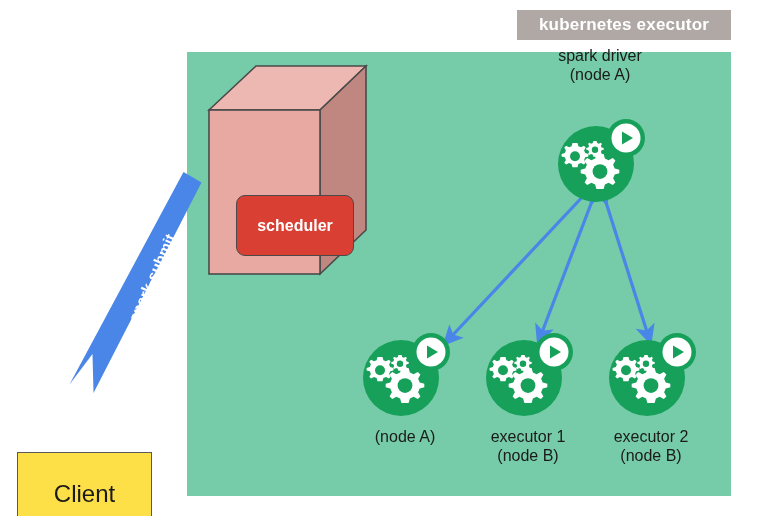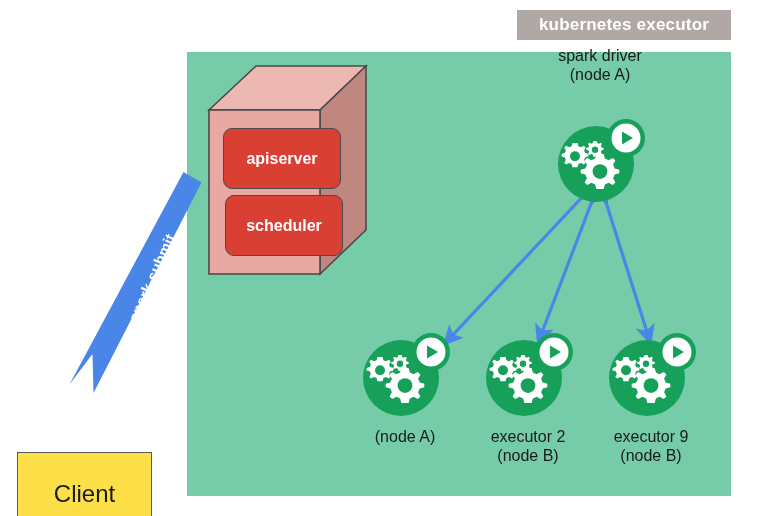--- a/index.html
+++ b/index.html
@@ -93,21 +93,21 @@
     border: 1.4px solid #4a4a4a;
     border-radius: 9px;
     color: #ffffff;
     font-size: 16px;
     font-weight: bold;
     display: flex;
     align-items: center;
     justify-content: center;
   }
   #box-apiserver { left: 25px; top: 66px; width: 116px; height: 59px; }
-  #box-scheduler { left: 27px; top: 133px; width: 116px; height: 59px; }
+  #box-scheduler { left: 38px; top: 133px; width: 116px; height: 59px; }
 
   
   .node { position: absolute; }
   .node-graphic { position: absolute; left: 0; top: 0; }
   .node-label {
     position: absolute;
     text-align: center;
     color: #1a1a1a;
     font-size: 16px;
     line-height: 19px;
@@ -158,23 +158,20 @@
 
 <div id="apiserver-cube">
   <svg class="cube-svg" width="172" height="218" viewBox="0 0 172 218">
 
     <path d="M11,48 L58,4 L168,4 L122,48 Z" fill="#EDB8B1" stroke="#4a4a4a" stroke-width="1.6"></path>
 
     <path d="M122,48 L168,4 L168,168 L122,212 Z" fill="#C08680" stroke="#4a4a4a" stroke-width="1.6"></path>
 
     <rect x="11" y="48" width="111" height="164" fill="#E8A9A2" stroke="#4a4a4a" stroke-width="1.6"></rect>
   </svg>
-  <div id="box-apiserver" class="cube-box">
-    <span>apiserver</span>
-  </div>
   <div id="box-scheduler" class="cube-box">
     <span>scheduler</span>
   </div>
 </div>
 
 <div class="node" id="node-driver">
   <svg class="node-graphic" width="96" height="88" viewBox="0 0 96 88">
     <circle cx="44" cy="48" r="38" fill="#17A05A"></circle>
     <circle cx="74" cy="22" r="19" fill="#17A05A"></circle>
 
@@ -240,44 +237,44 @@
     </g>
     <g fill="#ffffff">
       <path d="M43,25 l1.6,0 l0.6,2.1 l1.7,0.7 l1.9,-1 l1.1,1.1 l-1,1.9 l0.7,1.7 l2.1,0.6 l0,1.6 l-2.1,0.6 l-0.7,1.7 l1,1.9 l-1.1,1.1 l-1.9,-1 l-1.7,0.7 l-0.6,2.1 l-1.6,0 l-1.6,0 l-0.6,-2.1 l-1.7,-0.7 l-1.9,1 l-1.1,-1.1 l1,-1.9 l-0.7,-1.7 l-2.1,-0.6 l0,-1.6 l2.1,-0.6 l0.7,-1.7 l-1,-1.9 l1.1,-1.1 l1.9,1 l1.7,-0.7 l0.6,-2.1 z"></path>
       <circle cx="43" cy="33.8" r="3.2" fill="#17A05A"></circle>
     </g>
     <circle cx="74" cy="22" r="14.5" fill="#ffffff"></circle>
     <path d="M70,15.5 L81,22 L70,28.5 Z" fill="#17A05A"></path>
   </svg>
 </div>
 <div class="node-label" id="label-exec-2">
+  <div>executor 1</div>
+  <div>(node B)</div>
+</div>
+
+<div class="node" id="node-exec-3">
+  <svg class="node-graphic" width="96" height="88" viewBox="0 0 96 88">
+    <circle cx="44" cy="48" r="38" fill="#17A05A"></circle>
+    <circle cx="74" cy="22" r="19" fill="#17A05A"></circle>
+    <g fill="#ffffff">
+      <path d="M48,38 l3.6,0 l1.3,4.6 l3.7,1.6 l4.2,-2.3 l2.6,2.6 l-2.3,4.2 l1.6,3.7 l4.6,1.3 l0,3.6 l-4.6,1.3 l-1.6,3.7 l2.3,4.2 l-2.6,2.6 l-4.2,-2.3 l-3.7,1.6 l-1.3,4.6 l-3.6,0 l-3.6,0 l-1.3,-4.6 l-3.7,-1.6 l-4.2,2.3 l-2.6,-2.6 l2.3,-4.2 l-1.6,-3.7 l-4.6,-1.3 l0,-3.6 l4.6,-1.3 l1.6,-3.7 l-2.3,-4.2 l2.6,-2.6 l4.2,2.3 l3.7,-1.6 l1.3,-4.6 z"></path>
+      <circle cx="48" cy="55.6" r="7.4" fill="#17A05A"></circle>
+    </g>
+    <g fill="#ffffff">
+      <path d="M23,27 l2.5,0 l0.9,3.2 l2.6,1.1 l2.9,-1.6 l1.8,1.8 l-1.6,2.9 l1.1,2.6 l3.2,0.9 l0,2.5 l-3.2,0.9 l-1.1,2.6 l1.6,2.9 l-1.8,1.8 l-2.9,-1.6 l-2.6,1.1 l-0.9,3.2 l-2.5,0 l-2.5,0 l-0.9,-3.2 l-2.6,-1.1 l-2.9,1.6 l-1.8,-1.8 l1.6,-2.9 l-1.1,-2.6 l-3.2,-0.9 l0,-2.5 l3.2,-0.9 l1.1,-2.6 l-1.6,-2.9 l1.8,-1.8 l2.9,1.6 l2.6,-1.1 l0.9,-3.2 z"></path>
+      <circle cx="23" cy="40.3" r="5" fill="#17A05A"></circle>
+    </g>
+    <g fill="#ffffff">
+      <path d="M43,25 l1.6,0 l0.6,2.1 l1.7,0.7 l1.9,-1 l1.1,1.1 l-1,1.9 l0.7,1.7 l2.1,0.6 l0,1.6 l-2.1,0.6 l-0.7,1.7 l1,1.9 l-1.1,1.1 l-1.9,-1 l-1.7,0.7 l-0.6,2.1 l-1.6,0 l-1.6,0 l-0.6,-2.1 l-1.7,-0.7 l-1.9,1 l-1.1,-1.1 l1,-1.9 l-0.7,-1.7 l-2.1,-0.6 l0,-1.6 l2.1,-0.6 l0.7,-1.7 l-1,-1.9 l1.1,-1.1 l1.9,1 l1.7,-0.7 l0.6,-2.1 z"></path>
+      <circle cx="43" cy="33.8" r="3.2" fill="#17A05A"></circle>
+    </g>
+    <circle cx="74" cy="22" r="14.5" fill="#ffffff"></circle>
+    <path d="M70,15.5 L81,22 L70,28.5 Z" fill="#17A05A"></path>
+  </svg>
+</div>
+<div class="node-label" id="label-exec-3">
   <div>executor 2</div>
   <div>(node B)</div>
 </div>
 
-<div class="node" id="node-exec-3">
-  <svg class="node-graphic" width="96" height="88" viewBox="0 0 96 88">
-    <circle cx="44" cy="48" r="38" fill="#17A05A"></circle>
-    <circle cx="74" cy="22" r="19" fill="#17A05A"></circle>
-    <g fill="#ffffff">
-      <path d="M48,38 l3.6,0 l1.3,4.6 l3.7,1.6 l4.2,-2.3 l2.6,2.6 l-2.3,4.2 l1.6,3.7 l4.6,1.3 l0,3.6 l-4.6,1.3 l-1.6,3.7 l2.3,4.2 l-2.6,2.6 l-4.2,-2.3 l-3.7,1.6 l-1.3,4.6 l-3.6,0 l-3.6,0 l-1.3,-4.6 l-3.7,-1.6 l-4.2,2.3 l-2.6,-2.6 l2.3,-4.2 l-1.6,-3.7 l-4.6,-1.3 l0,-3.6 l4.6,-1.3 l1.6,-3.7 l-2.3,-4.2 l2.6,-2.6 l4.2,2.3 l3.7,-1.6 l1.3,-4.6 z"></path>
-      <circle cx="48" cy="55.6" r="7.4" fill="#17A05A"></circle>
-    </g>
-    <g fill="#ffffff">
-      <path d="M23,27 l2.5,0 l0.9,3.2 l2.6,1.1 l2.9,-1.6 l1.8,1.8 l-1.6,2.9 l1.1,2.6 l3.2,0.9 l0,2.5 l-3.2,0.9 l-1.1,2.6 l1.6,2.9 l-1.8,1.8 l-2.9,-1.6 l-2.6,1.1 l-0.9,3.2 l-2.5,0 l-2.5,0 l-0.9,-3.2 l-2.6,-1.1 l-2.9,1.6 l-1.8,-1.8 l1.6,-2.9 l-1.1,-2.6 l-3.2,-0.9 l0,-2.5 l3.2,-0.9 l1.1,-2.6 l-1.6,-2.9 l1.8,-1.8 l2.9,1.6 l2.6,-1.1 l0.9,-3.2 z"></path>
-      <circle cx="23" cy="40.3" r="5" fill="#17A05A"></circle>
-    </g>
-    <g fill="#ffffff">
-      <path d="M43,25 l1.6,0 l0.6,2.1 l1.7,0.7 l1.9,-1 l1.1,1.1 l-1,1.9 l0.7,1.7 l2.1,0.6 l0,1.6 l-2.1,0.6 l-0.7,1.7 l1,1.9 l-1.1,1.1 l-1.9,-1 l-1.7,0.7 l-0.6,2.1 l-1.6,0 l-1.6,0 l-0.6,-2.1 l-1.7,-0.7 l-1.9,1 l-1.1,-1.1 l1,-1.9 l-0.7,-1.7 l-2.1,-0.6 l0,-1.6 l2.1,-0.6 l0.7,-1.7 l-1,-1.9 l1.1,-1.1 l1.9,1 l1.7,-0.7 l0.6,-2.1 z"></path>
-      <circle cx="43" cy="33.8" r="3.2" fill="#17A05A"></circle>
-    </g>
-    <circle cx="74" cy="22" r="14.5" fill="#ffffff"></circle>
-    <path d="M70,15.5 L81,22 L70,28.5 Z" fill="#17A05A"></path>
-  </svg>
-</div>
-<div class="node-label" id="label-exec-3">
-  <div>executor 9</div>
-  <div>(node B)</div>
-</div>
-
 <div id="client-box">
   <span>Client</span>
 </div>
 
 </body></html>

